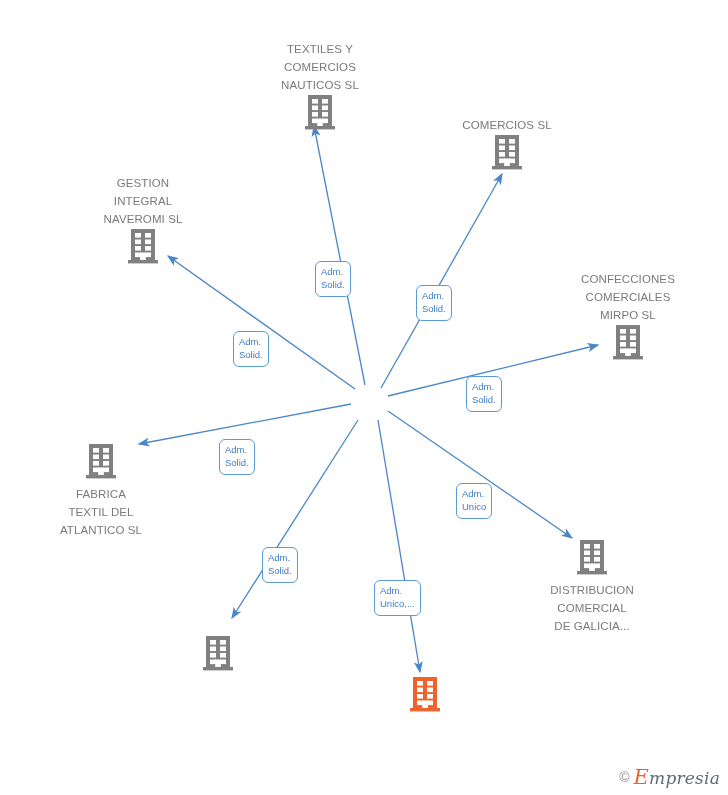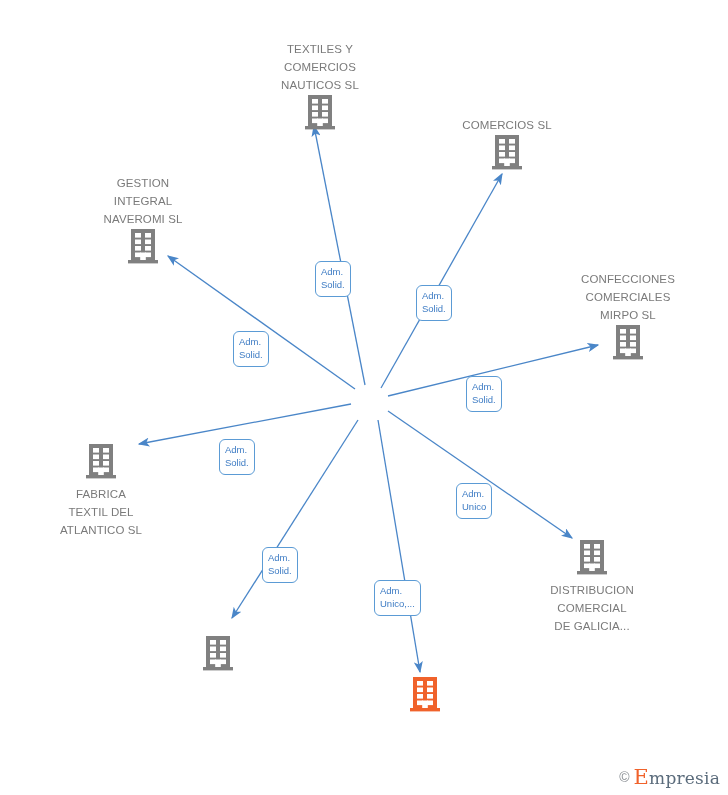--- a/index.html
+++ b/index.html
@@ -68,20 +68,21 @@
     align-items: center;
     gap: 4px;
     user-select: none;
   }
   #watermark .copy-mark {
     font-size: 14px;
     color: #8a8f94;
   }
   #watermark .brand {
     font-family: "DejaVu Serif", serif;
+    font-style: italic;
     font-size: 17px;
     color: #5a6b7b;
     letter-spacing: 0.2px;
   }
   #watermark .brand .brand-initial {
     color: #f0622b;
     font-size: 21px;
   }
 </style>
 </head>

